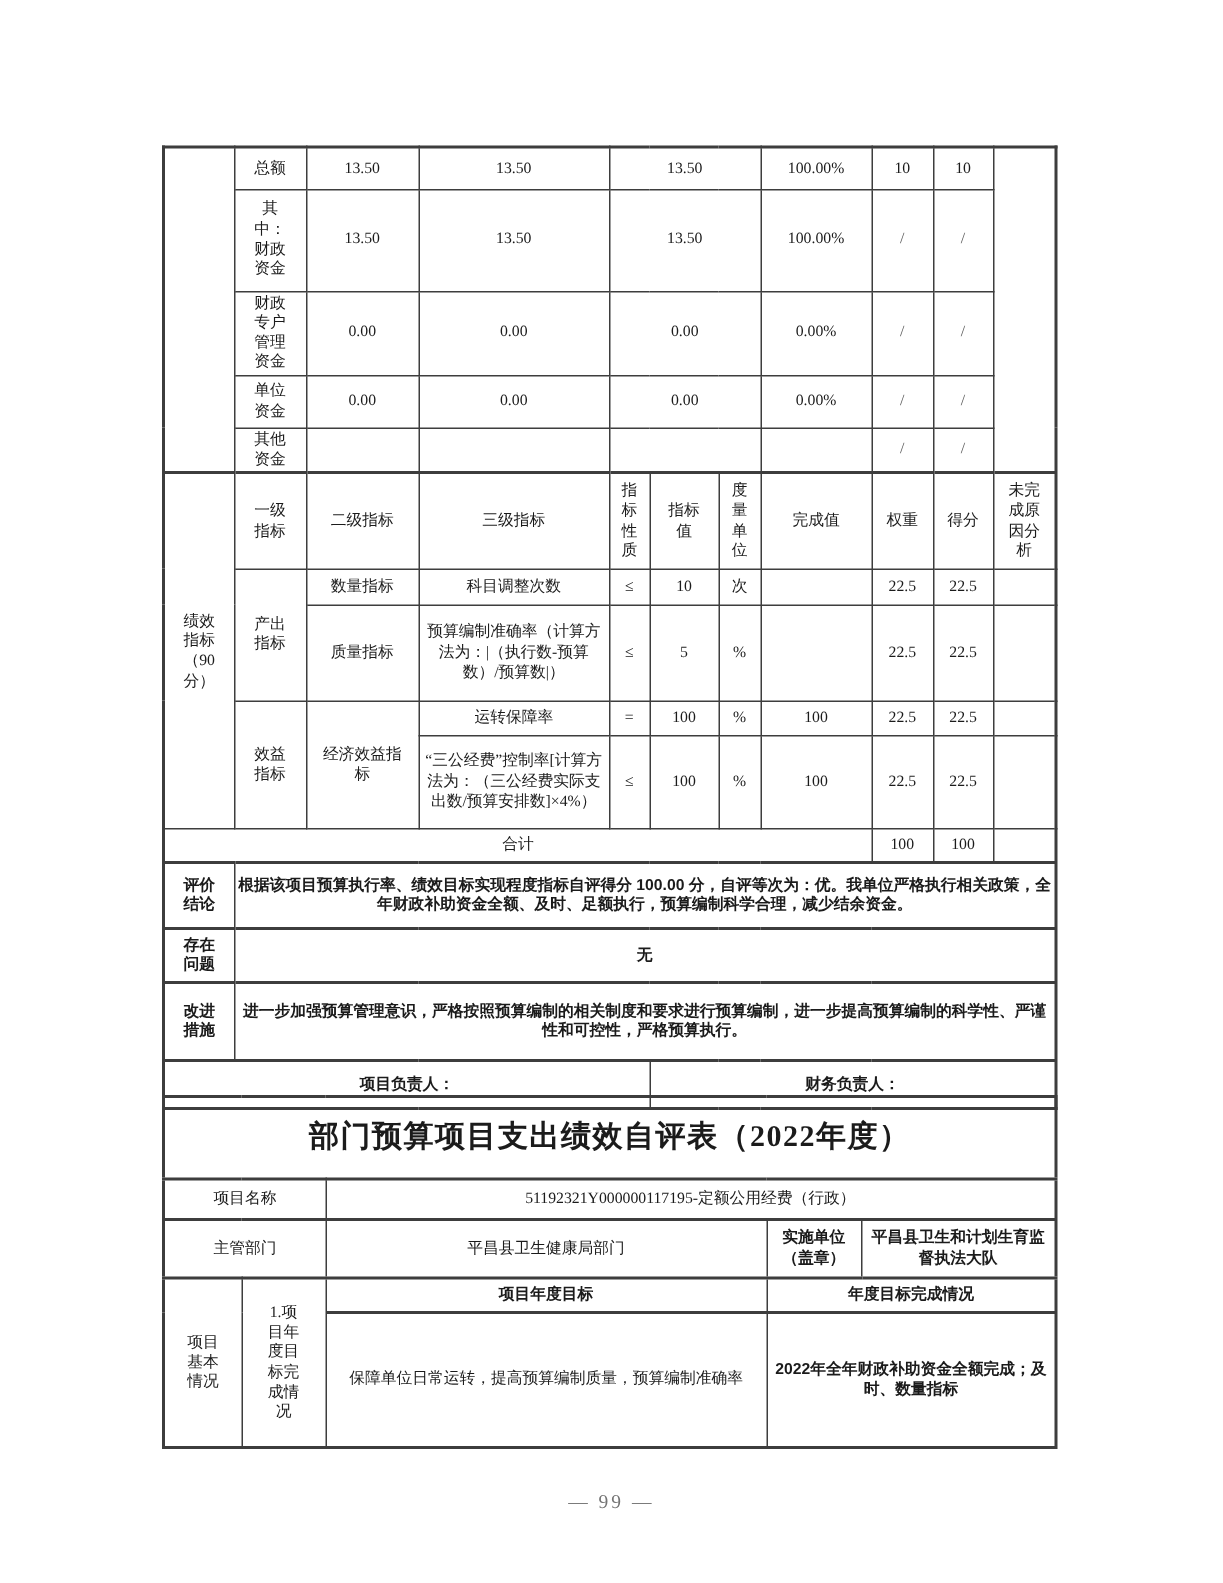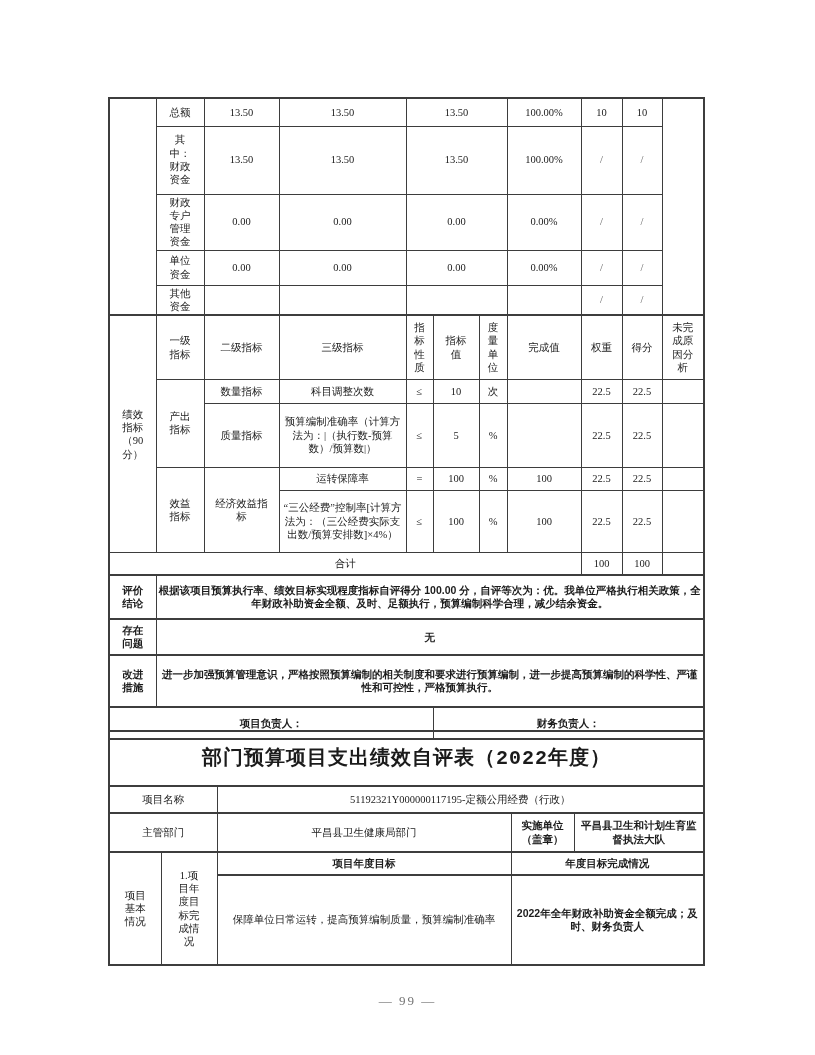--- a/index.html
+++ b/index.html
@@ -28,21 +28,21 @@
     overflow:hidden;
   }
   .pre { white-space:pre-line;margin-top:12px; }
   .thick-top td { border-top-width:2px; }
   .slash { color:#5c5c5c; }
   .sans { font-family:"Liberation Sans","DejaVu Sans",sans-serif; }
   .bold { font-weight:bold; }
   .w600 { font-weight:600; }
   .t2 td { border-width:2px 1px; }
   .title-cell {
-    font-family:Liberation Mono, monospace;
+    font-family:Liberation Serif, serif;
     font-weight:bold;
     font-size:20px;
     letter-spacing:1px;
   }
   .pagenum {
     position:absolute;
     top:993px; left:0; right:0;
     text-align:center;
     font-size:13px;
     letter-spacing:2px;
@@ -265,19 +265,19 @@
 目年
 度目
 标完
 成情
 况</td>
       <td class="sans bold">项目年度目标</td>
       <td colspan="2" class="sans bold">年度目标完成情况</td>
     </tr>
     <tr style="height:90px">
       <td>保障单位日常运转，提高预算编制质量，预算编制准确率</td>
-      <td colspan="2" class="sans bold">2022年全年财政补助资金全额完成；及时、财务负责人</td>
+      <td colspan="2" class="sans bold">2022年全年财政补助资金全额完成；及时、数量指标</td>
     </tr>
   </tbody>
     </table>
 </div>
 
 <div class="pagenum">— 99 —</div>
 
 </body></html>

